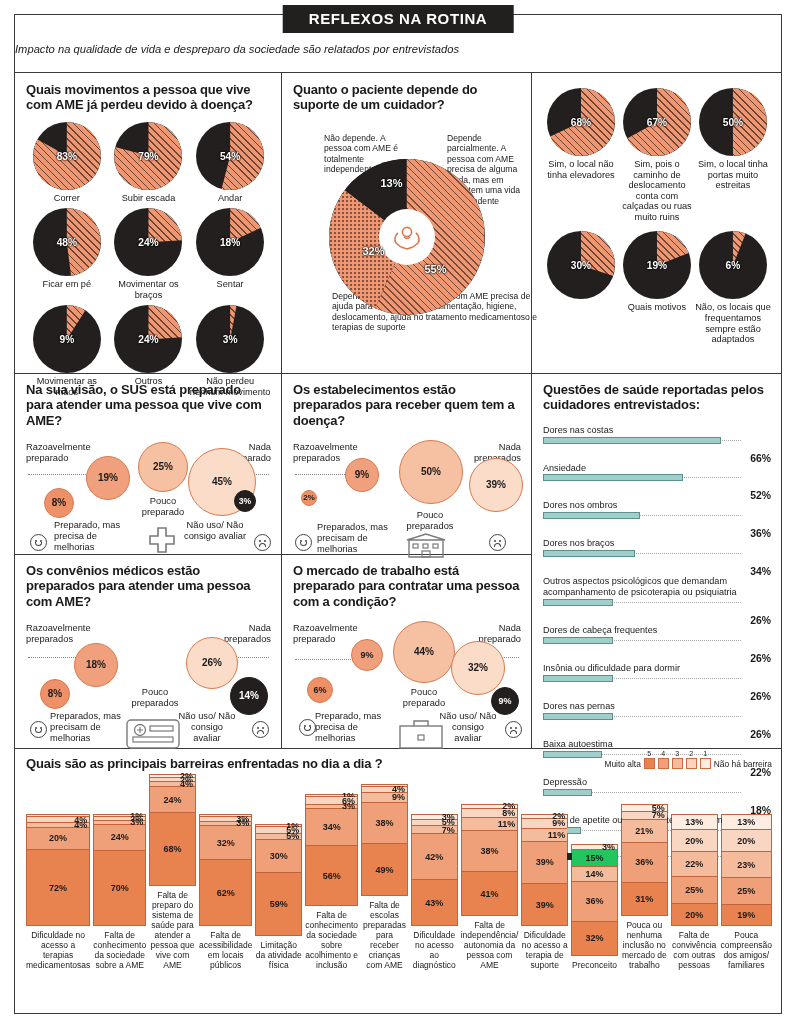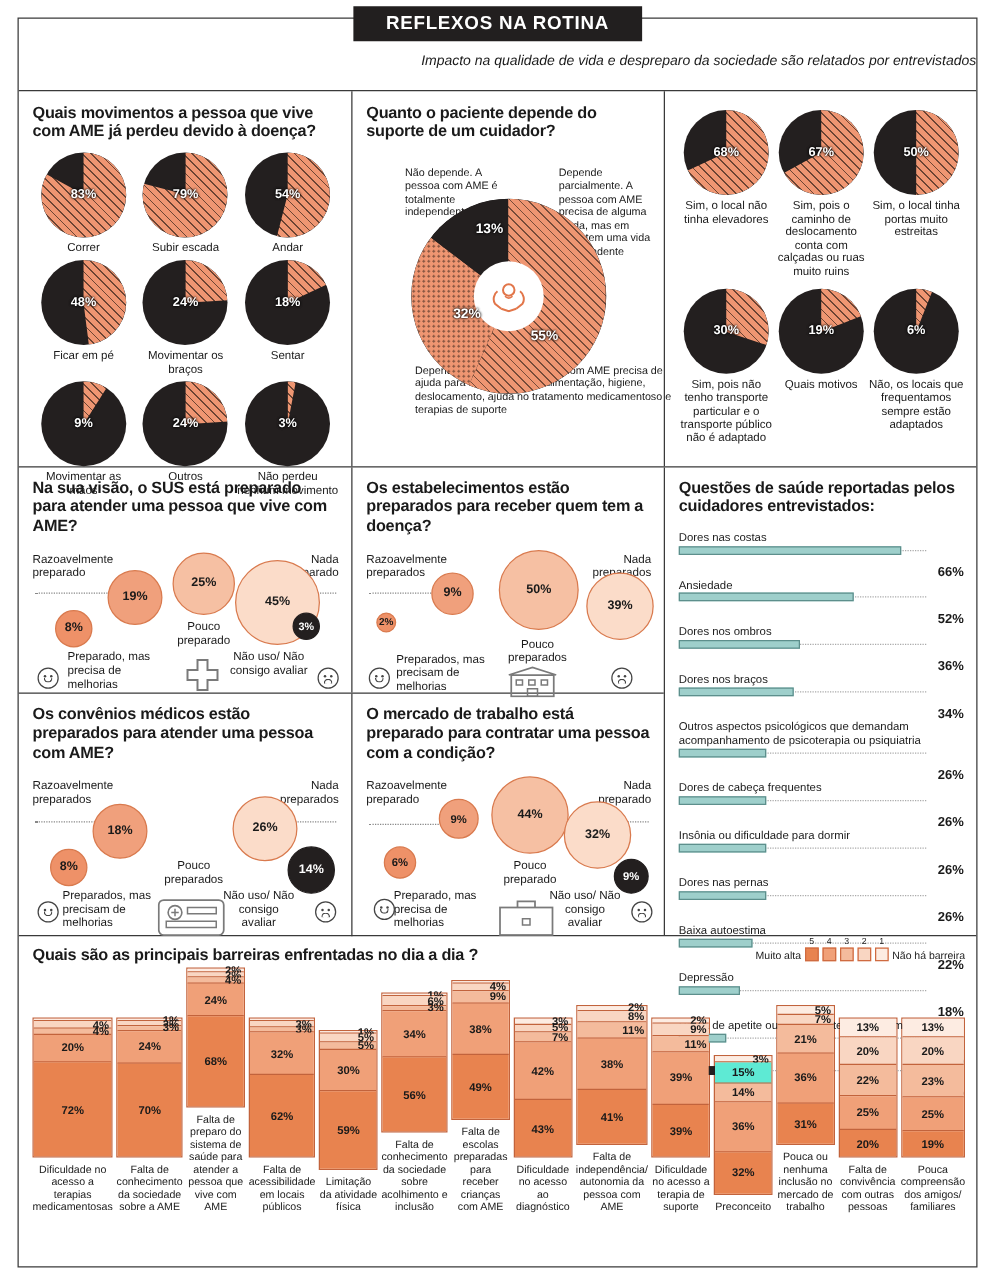--- a/index.html
+++ b/index.html
@@ -14,21 +14,21 @@
   .frame { border: 1.5px solid #3a3a3a; width: 768px; height: 1000px; position: relative; }
 
   
   .hdr { position: relative; height: 58px; border-bottom: 1.2px solid #3a3a3a; }
   .hdr-badge {
     position: absolute; left: 50%; transform: translateX(-50%); top: -10px;
     background: #221f1f; color: #fff; font-weight: bold; font-size: 15px;
     letter-spacing: .6px; padding: 5px 26px 6px 26px;
   }
   .hdr-sub {
-    position: absolute; top: 28px; width: 100%; text-align: right;
+    position: absolute; top: 28px; width: 100%; text-align: left;
     font-style: italic; font-size: 11.2px; color: #1a1a1a;
   }
 
   
   .row { display: flex; }
   .col-sep { border-left: 1.2px solid #3a3a3a; }
   .hrule { border-top: 1.4px solid #3a3a3a; }
   .qtitle { font-weight: bold; font-size: 13px; line-height: 1.18; letter-spacing: -.2px; }
 
   
@@ -263,21 +263,20 @@
               </div>
               <div class="pie-cap">Sim, o local tinha portas muito estreitas</div>
             </div>
         <div class="pie-cell" style="margin-top:4px">
               <div class="pie-wrap">
                 <div class="pie">
                   <div class="slice" style="clip-path: polygon(50% 50%, 50% 0px, 50% -25%, 55.2% -24.8%, 60.4% -24.3%, 65.6% -23.4%, 70.7% -22.1%, 75.7% -20.5%, 80.5% -18.5%, 85.2% -16.2%, 89.7% -13.6%, 94.1% -10.7%, 98.2% -7.5%, 102.1% -4%, 105.7% -0.2%, 109.1% 3.8%, 112.2% 8.1%, 115% 12.5%, 117.4% 17.1%, 119.5% 21.9%, 121.3% 26.8%, 122.8% 31.9%, 123.9% 37%, 124.6% 42.2%, 125% 47.4%, 125% 52.6%, 124.6% 57.8%, 123.9% 63%, 122.8% 68.1%, 121.3% 73.2%, 121.3% 73.2%);"></div>
                   <div class="pie-lbl">30%</div>
                 </div>
               </div>
-              <div class="pie-cap">Sim, pois não tenho transporte particular e o transporte público não é adaptado</div>
             </div>
         <div class="pie-cell" style="margin-top:4px">
               <div class="pie-wrap">
                 <div class="pie">
                   <div class="slice" style="clip-path: polygon(50% 50%, 50% 0px, 50% -25%, 55.2% -24.8%, 60.4% -24.3%, 65.6% -23.4%, 70.7% -22.1%, 75.7% -20.5%, 80.5% -18.5%, 85.2% -16.2%, 89.7% -13.6%, 94.1% -10.7%, 98.2% -7.5%, 102.1% -4%, 105.7% -0.2%, 109.1% 3.8%, 112.2% 8.1%, 115% 12.5%, 117.4% 17.1%, 119.5% 21.9%, 119.7% 22.4%);"></div>
                   <div class="pie-lbl">19%</div>
                 </div>
               </div>
               <div class="pie-cap">Quais motivos</div>
             </div>
@@ -797,21 +796,21 @@
                 <span class="">39%</span>
               </div>
             </div>
             <div class="bcap">Dificuldade no acesso a terapia de suporte</div>
           </div>
           <div class="bcol">
             <div class="bstack">
               <div class="seg" style="flex:3;background:#fdece2">
                 <span class="out">3%</span>
               </div>
-              <div class="seg" style="flex:15;background:#5eead4">
+              <div class="seg" style="flex:15;background:#22c55e">
                 <span class="">15%</span>
               </div>
               <div class="seg" style="flex:14;background:#f4bb9c">
                 <span class="">14%</span>
               </div>
               <div class="seg" style="flex:36;background:#f0a078">
                 <span class="">36%</span>
               </div>
               <div class="seg" style="flex:32;background:#e8834f">
                 <span class="">32%</span>

